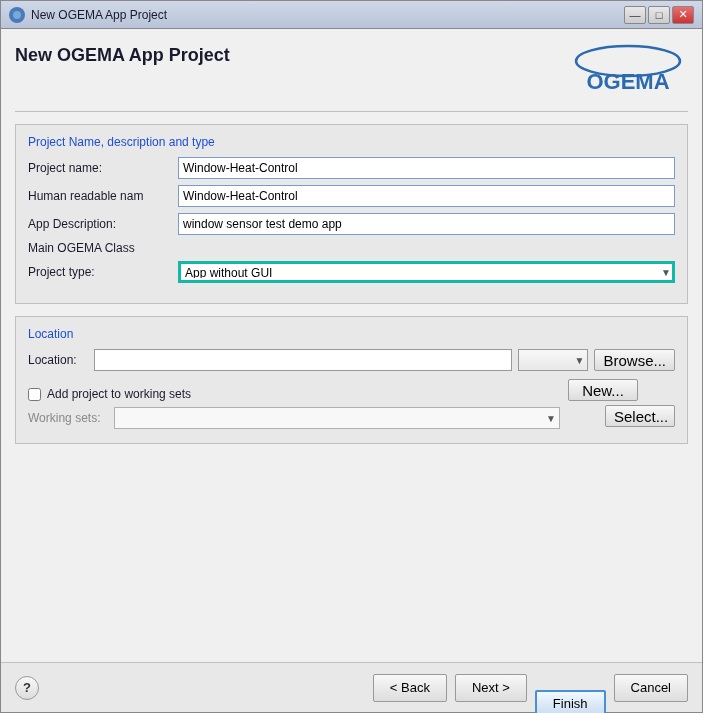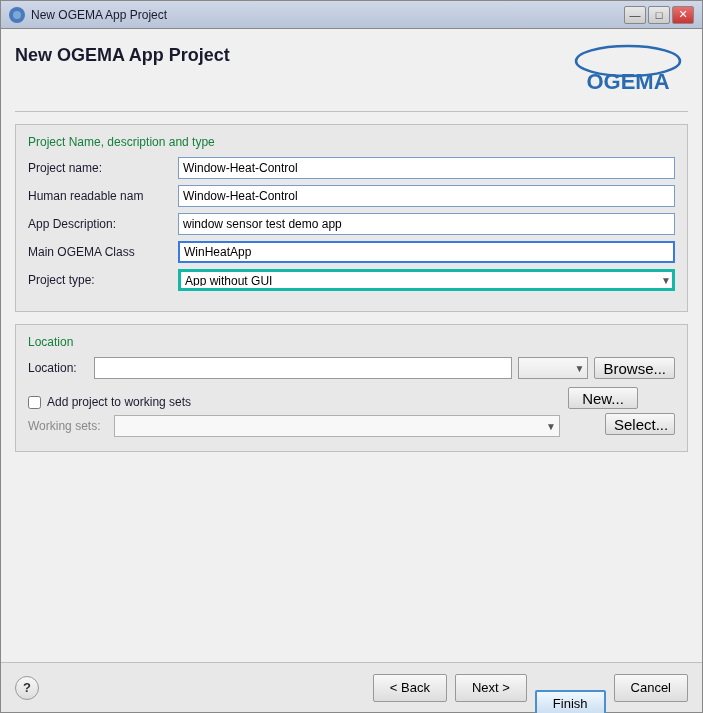--- a/index.html
+++ b/index.html
@@ -107,21 +107,21 @@
       height: 60px;
     }
     .form-section {
       background: #e8e8e8;
       border: 1px solid #c0c0c0;
       padding: 10px 12px 14px;
       margin-bottom: 12px;
     }
     .section-label {
       font-size: 12px;
-      color: #15803d;
+      color: #1d4ed8;
       margin-bottom: 8px;
     }
     .form-row {
       display: flex;
       align-items: center;
       margin-bottom: 6px;
     }
     .form-label {
       width: 150px;
       font-size: 12px;
@@ -371,21 +371,20 @@
         <input class="form-input" type="text" value="Window-Heat-Control" style="">
       </div>
 
       <div class="form-row">
         <label class="form-label">App Description:</label>
         <input class="form-input" type="text" value="window sensor test demo app" style="">
       </div>
 
       <div class="form-row">
         <label class="form-label">Main OGEMA Class</label>
-        <input class="form-input active" type="text" value="WinHeatApp" style="">
       </div>
 
       <div class="form-row">
         <label class="form-label">Project type:</label>
         <div class="select-wrapper">
           <select>
             <option>App without GUI</option>
             <option>App with GUI</option>
             <option>Framework Bundle</option>
           </select>

